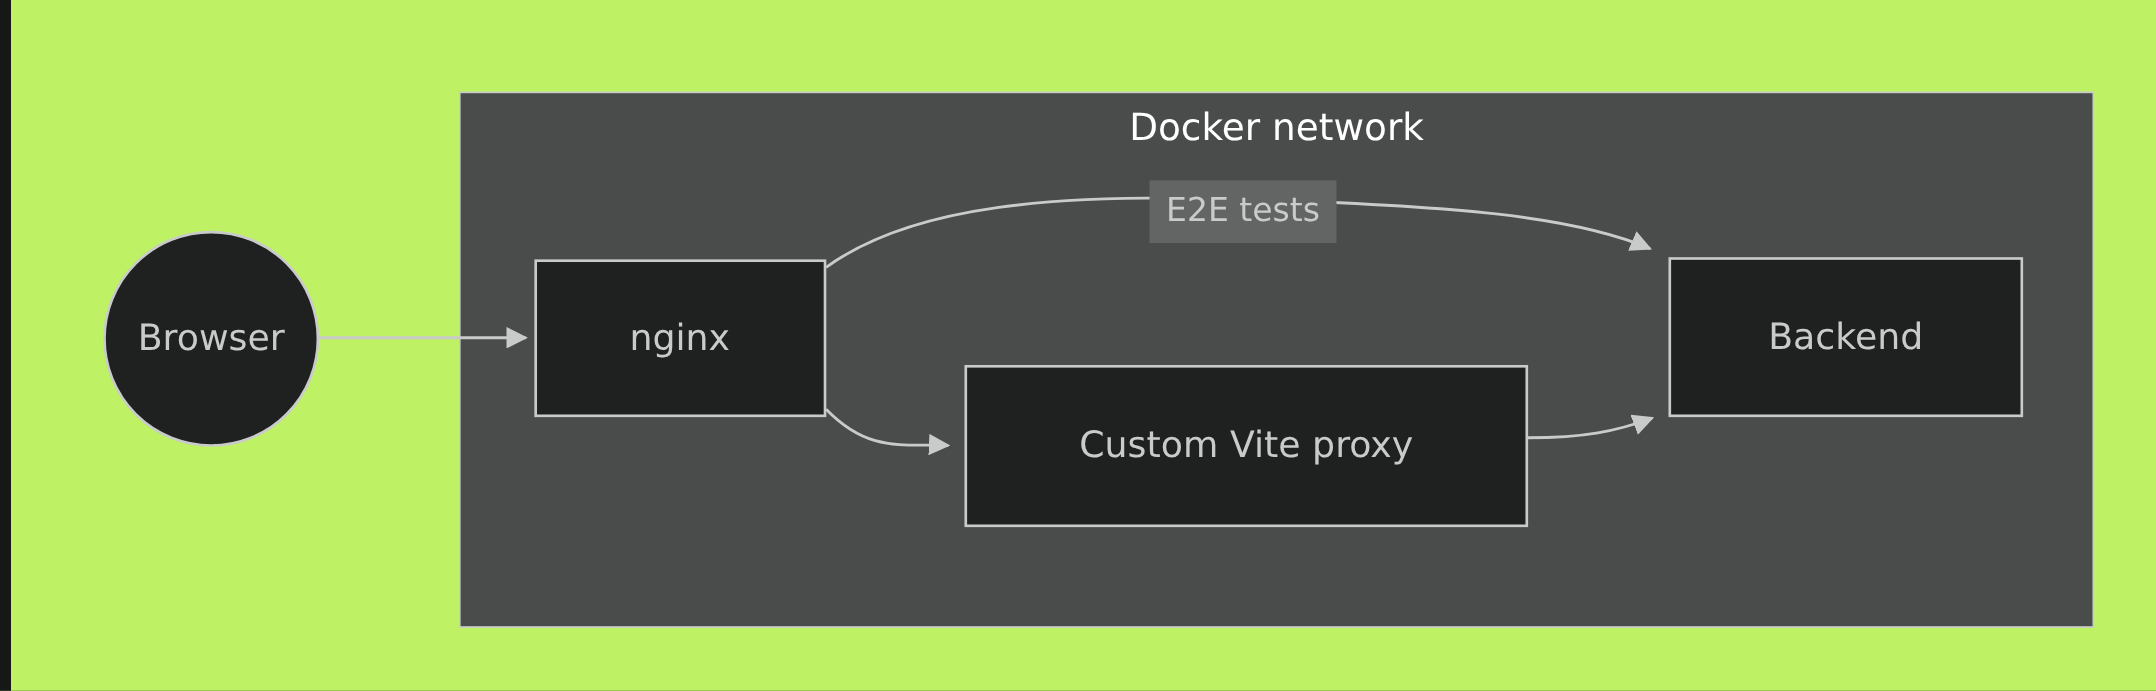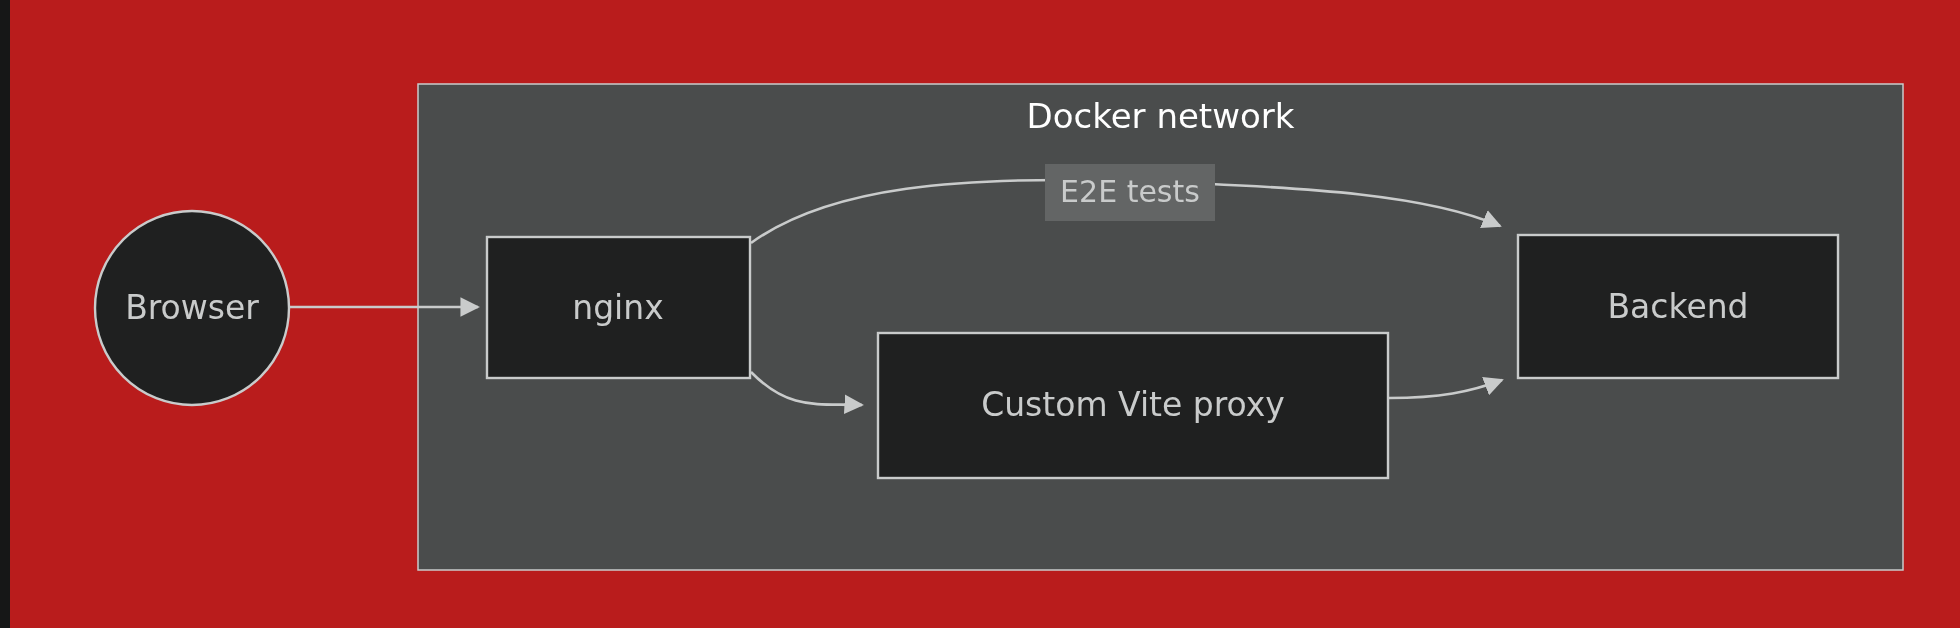--- a/index.html
+++ b/index.html
@@ -47,21 +47,21 @@
     fill: #c9cbcb;
   }
   .edge-label {
     font-size: 30px;
     fill: #c9cbcb;
   }
 </style>
 </head>
 <body style="background: rgb(30, 31, 31);">
 
-<div id="stage" style="width: 1960px; height: 628px; background: #b91c1c; text-align: right;">
+<div id="stage" style="width: 1960px; height: 628px; background: #bef264; text-align: right;">
 
   <div class="left-gutter"></div>
 
   <svg id="diagram" viewBox="0 0 1960 628" width="1960" height="628">
 
     <defs>
       <marker id="arrowhead" viewBox="0 0 10 10" refX="9" refY="5" markerWidth="7.5" markerHeight="7.5" orient="auto-start-reverse">
         <path d="M 0 0 L 10 5 L 0 10 z" fill="#c9cbcb"></path>
       </marker>
     </defs>

